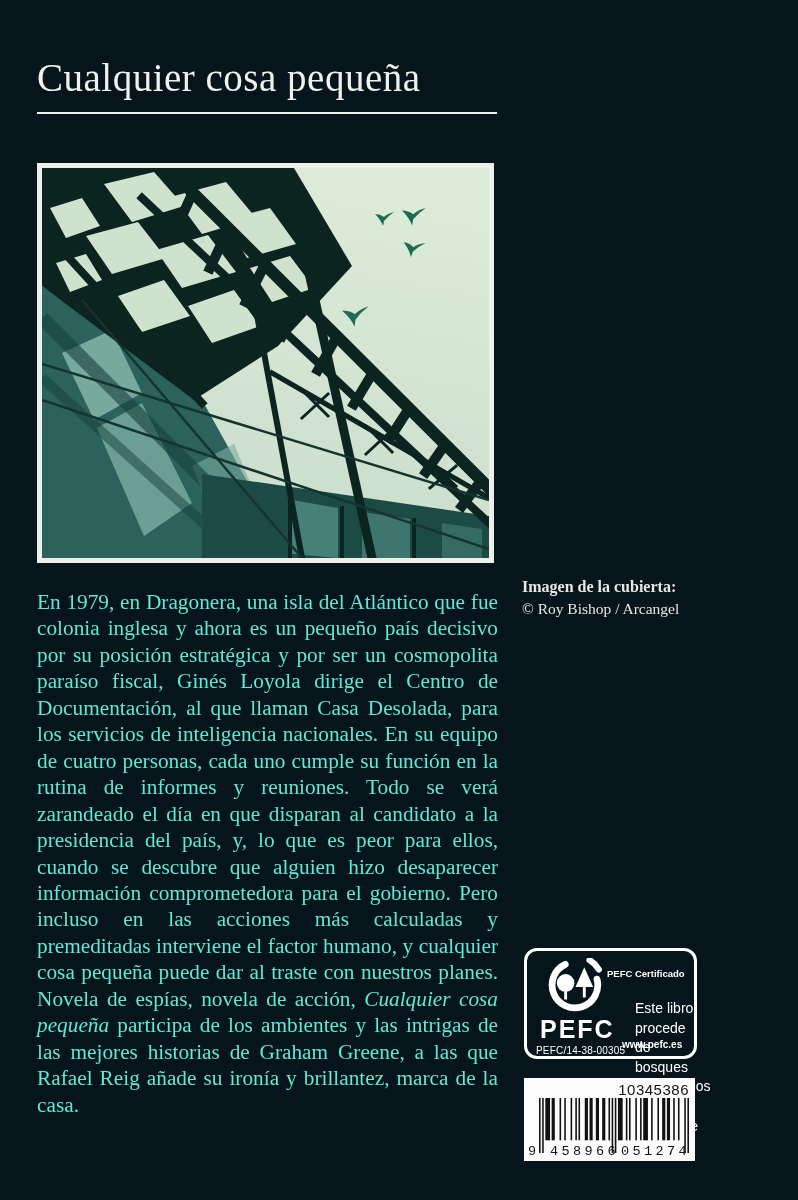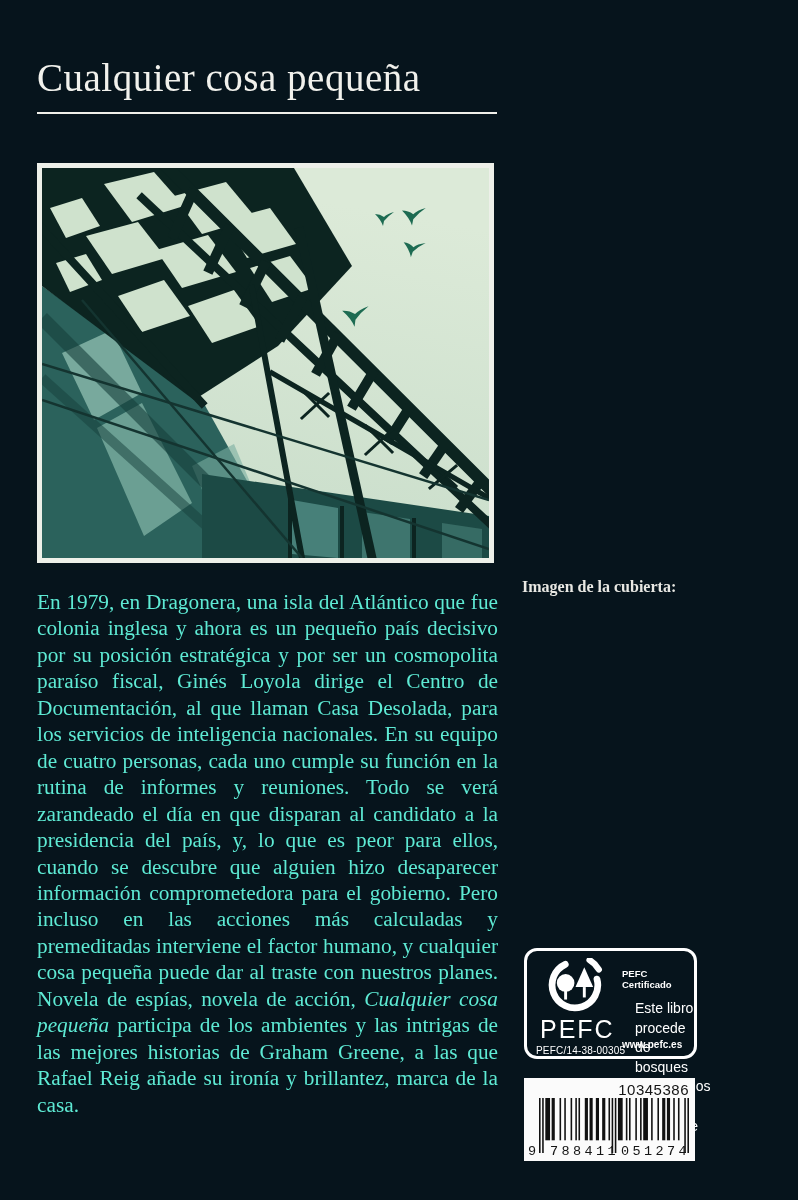--- a/index.html
+++ b/index.html
@@ -30,23 +30,23 @@
     hyphens:auto; -webkit-hyphens:auto;
   }
   .synopsis em{font-style:italic;}
   
   .pefc{
     position:absolute; left:524px; top:948px; width:173px; height:111px;
     box-sizing:border-box; border:3px solid #fff; border-radius:13px;
     color:#fff; font-family:"Liberation Sans", sans-serif;
   }
   .pefc .mark{position:absolute; left:14px; top:7px;}
-  .pefc .brand{position:absolute; left:13px; top:64px; font-size:25px; font-weight:400; letter-spacing:2px;text-align:right;}
+  .pefc .brand{position:absolute; left:13px; top:64px; font-size:25px; font-weight:700; letter-spacing:2px;text-align:right;}
   .pefc .license{position:absolute; left:9px; top:94px; font-size:10px; letter-spacing:.2px;}
-  .pefc .heading{position:absolute; left:95px; top:17px; font-size:9.5px; font-weight:700;}
+  .pefc .heading{position:absolute; left:80px; top:17px; font-size:9.5px; font-weight:700;}
   .pefc .desc{position:absolute; left:108px; top:40px; width:70px; font-size:14px; line-height:1.4;margin-top:8px;}
   .pefc .website{position:absolute; left:95px; top:88px; font-size:10px; font-weight:700;}
   
   .barcode{
     position:absolute; left:524px; top:1078px; width:171px; height:83px;
     background:#fbfbfb; color:#151515; font-family:"Liberation Sans", sans-serif;
   }
   .barcode .serial{position:absolute; right:6px; top:3px; font-size:15px; letter-spacing:.5px;text-align:right;}
   .barcode .bars{position:absolute; left:15px; top:20px;}
   .barcode .digits{
@@ -145,20 +145,21 @@
         <use href="#bird" transform="translate(333,44)"></use>
         <use href="#bird" transform="translate(360,40) scale(1.25)"></use>
         <use href="#bird" transform="translate(362,72) scale(1.15) rotate(8)"></use>
         <use href="#bird" transform="translate(300,140) scale(1.4) rotate(-4)"></use>
       </g>
     </svg>
   </div>
 
   <div class="credit">
     <span class="label">Imagen de la cubierta:</span>
+    <span class="value">© Roy Bishop / Arcangel</span>
   </div>
 
   <p class="synopsis" lang="es"><span>En 1979, en Dragonera, una isla del Atlántico que fue colonia inglesa y ahora es un pequeño país decisivo por su posición estratégica y por ser un cosmopolita paraíso fiscal, Ginés Loyola dirige el Centro de Documentación, al que llaman Casa Desolada, para los servicios de inteligencia nacionales. En su equipo de cuatro personas, cada uno cumple su función en la rutina de informes y reuniones. Todo se verá zarandeado el día en que disparan al candidato a la presidencia del país, y, lo que es peor para ellos, cuando se descubre que alguien hizo desaparecer información comprometedora para el gobierno. Pero incluso en las acciones más calculadas y premeditadas interviene el factor humano, y cualquier cosa pequeña puede dar al traste con nuestros planes. Novela de espías, novela de acción, </span><em>Cualquier cosa pequeña</em><span> participa de los ambientes y las intrigas de las mejores historias de Graham Greene, a las que Rafael Reig añade su ironía y brillantez, marca de la casa.</span></p>
 
   <div class="pefc">
     <svg class="mark" width="70" height="54" viewBox="0 0 62 52">
       <path d="M20.7 6.1 A22 22 0 1 0 51.2 20.3" fill="none" stroke="#fff" stroke-width="6.5" stroke-linecap="round"></path>
       <path d="M44 2 A24 24 0 0 1 53 11" fill="none" stroke="#fff" stroke-width="6" stroke-linecap="round"></path>
       <circle cx="21" cy="24" r="8.5" fill="#fff"></circle>
       <rect x="19.6" y="31" width="2.8" height="9" fill="#fff"></rect>
@@ -203,18 +204,18 @@
         <rect x="78" y="0" width="2" height="40"></rect>
         <rect x="81" y="0" width="2" height="40"></rect>
         <rect x="85" y="0" width="1" height="40"></rect>
         <rect x="88" y="0" width="1" height="40"></rect>
         <rect x="92" y="0" width="1" height="52"></rect>
         <rect x="94" y="0" width="1" height="52"></rect>
       </g>
     </svg>
     <div class="digits">
       <span class="d0">9</span>
-      <span class="d1">788411</span>
+      <span class="d1">458966</span>
       <span class="d2">051274</span>
     </div>
   </div>
 
 </div>
 
 </body></html>

